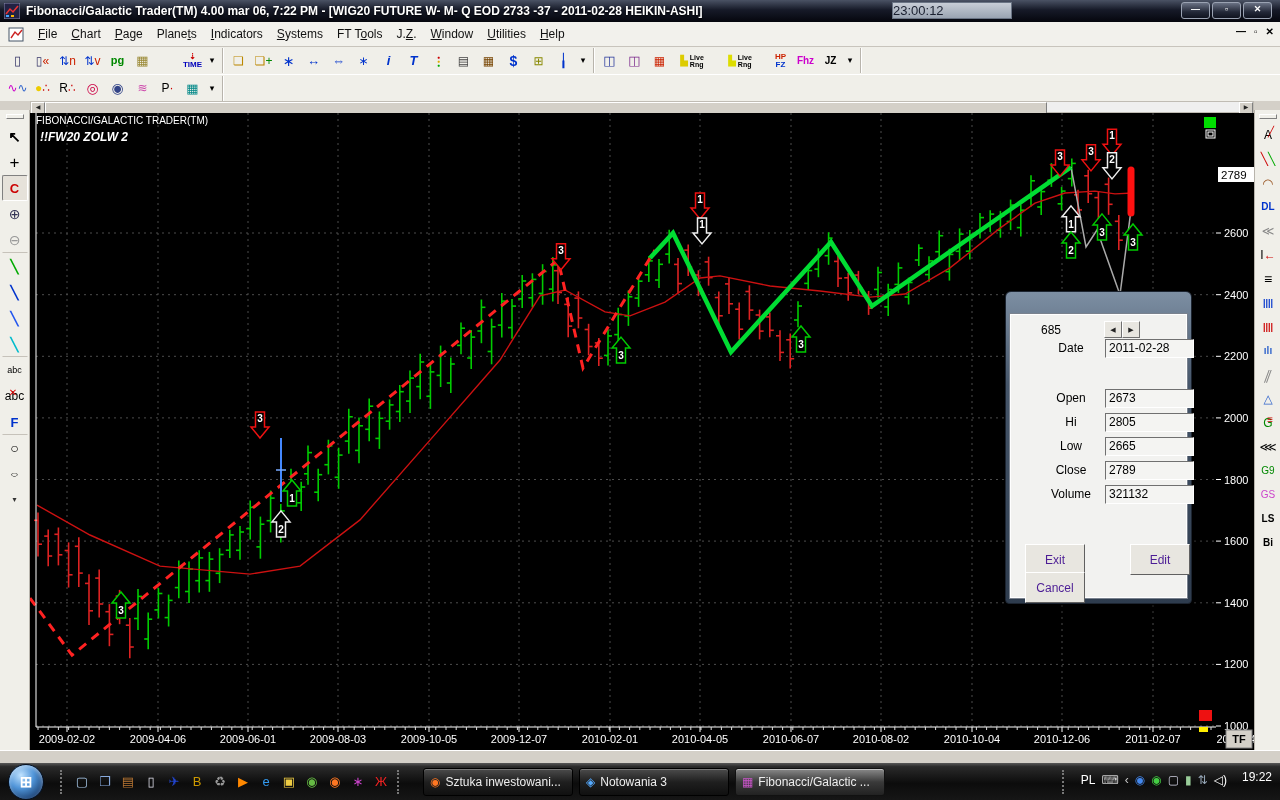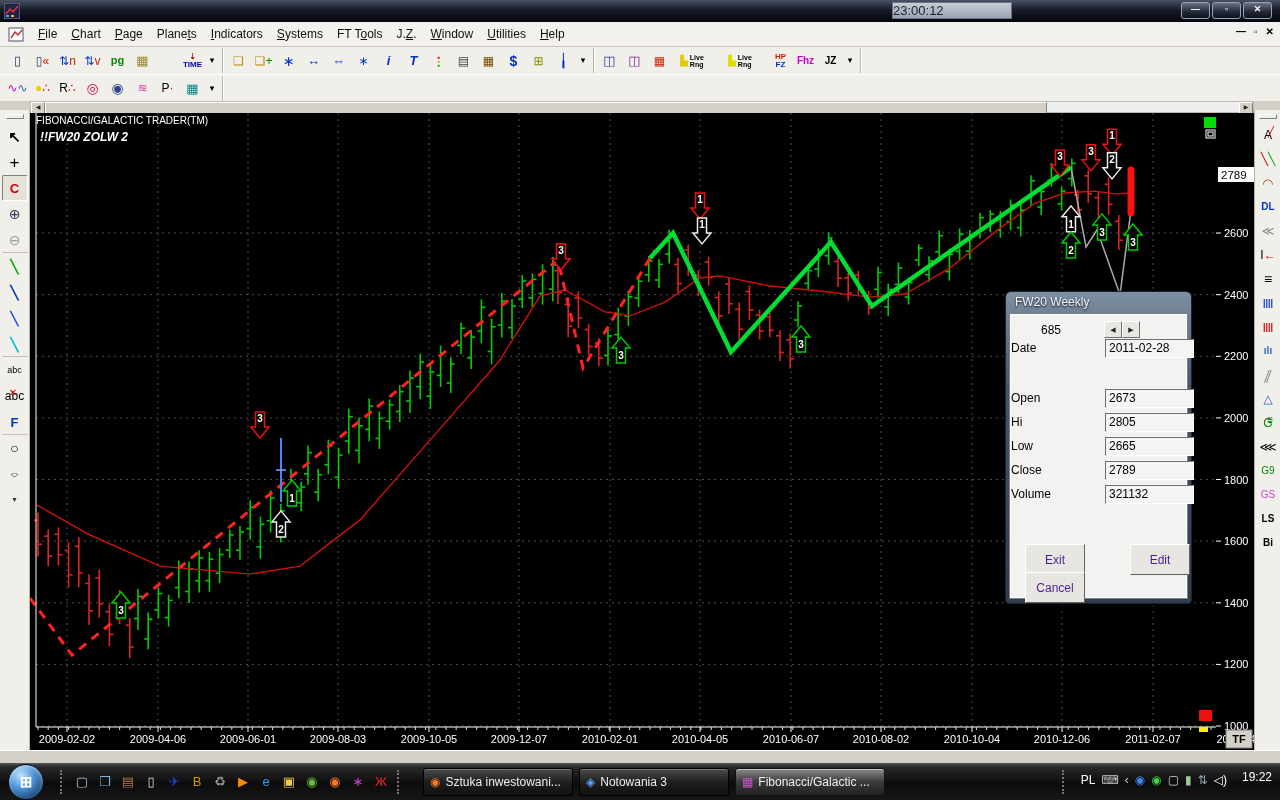--- a/index.html
+++ b/index.html
@@ -65,21 +65,21 @@
   #dialog{position:absolute;left:1005px;top:291px;width:187px;height:313px;background:linear-gradient(#7d8fa3,#46566a 30%,#2e3c4e);
     border:1px solid #1c2430;border-radius:6px 6px 4px 4px;box-shadow:4px 5px 12px rgba(0,0,0,.65);z-index:40;box-sizing:border-box}
   .dlg-title{height:21px;color:#f4f8fc;font-size:12px;padding:3px 0 0 9px;text-shadow:0 1px 2px #000}
   .dlg-body{position:absolute;left:4px;right:4px;top:22px;bottom:5px;background:#f2f2f0;
     border:1px solid #fff;outline:1px solid #7a828e}
   .dlg-rec{position:absolute;left:0;top:6px;width:100%;height:20px;font-size:12px;color:#000}
   #recnum{position:absolute;left:30px;top:2px}
   .spin{position:absolute;left:93px;top:0;display:flex}
   .spin button{width:18px;height:17px;font-size:7px;background:#e8e6e0;border:1px solid;border-color:#fff #707070 #707070 #fff;padding:0;color:#222}
   .frow{position:absolute;left:0;width:100%;height:18px}
-  .frow .flabel{position:absolute;left:0;top:2px;width:88px;text-align:left;font-size:12px;color:#000}
+  .frow .flabel{position:absolute;left:16px;top:2px;width:88px;text-align:center;font-size:12px;color:#000}
   .frow .finput{position:absolute;left:94px;top:0;width:76px;height:16px;background:#f4f4f2;
     border:1px solid;border-color:#707070 #fff #fff #707070;font-size:12px;padding:1px 8px 0 3px;color:#000}
   .dbtn{position:absolute;width:60px;height:31px;background:#e8e6e0;border:1px solid;border-color:#fff #606060 #606060 #fff;
     font-size:12px;color:#4c1d95;font-family:"Liberation Sans",sans-serif}
   #btn-exit{left:14px;top:229px}
   #btn-edit{left:119px;top:229px}
   #btn-cancel{left:14px;top:257px}
   
   #taskbar{position:absolute;left:0;top:763px;width:1280px;height:37px;
     background:linear-gradient(#585858,#2a2a2a 10%,#0c0c0c 55%,#161616);display:flex;align-items:center;z-index:60}
@@ -104,20 +104,21 @@
 </head>
 <body>
 
 <div id="titlebar">
   <svg class="ticon" viewBox="0 0 16 16">
     <rect x="0" y="0" width="16" height="16" fill="#224" stroke="#88a"></rect>
     <polyline points="2,11 6,6 9,9 14,3" stroke="#e33" stroke-width="1.5" fill="none"></polyline>
     <rect x="2" y="12" width="3" height="2" fill="#4af"></rect>
       <rect x="7" y="12" width="3" height="2" fill="#fb0"></rect>
   </svg>
+  <span class="ttext">Fibonacci/Galactic Trader(TM) 4.00 mar 06,  7:22 PM - [WIG20 FUTURE W- M- Q EOD  2733    -37 - 2011-02-28 HEIKIN-ASHI]</span>
   <div id="tclock">23:00:12</div>
   <div class="wbtns">
     <div class="wbtn">—</div>
     <div class="wbtn">▫</div>
     <div class="wbtn">✕</div>
   </div>
 </div>
 
 <div id="menubar">
   <svg class="micon" viewBox="0 0 17 15">
@@ -1245,21 +1246,20 @@
       <g>
         <rect x="1226" y="730" width="26" height="18" fill="#d4d0c8" stroke="#808080"></rect>
         <text x="1239" y="743" font-size="11" font-weight="bold" fill="#000" text-anchor="middle">TF</text>
       </g>
     </svg>
   </div>
 
 <div id="statusstrip"></div>
 
 <div id="dialog">
-  <div class="dlg-title">FW20 Weekly</div>
   <div class="dlg-body">
     <div class="dlg-rec">
       <span id="recnum">685</span>
       <span class="spin">
         <button id="spin-prev">◀</button>
         <button id="spin-next">▶</button>
       </span>
     </div>
     <div id="dlg-fields">
         <div class="frow" style="top: 24px;">

